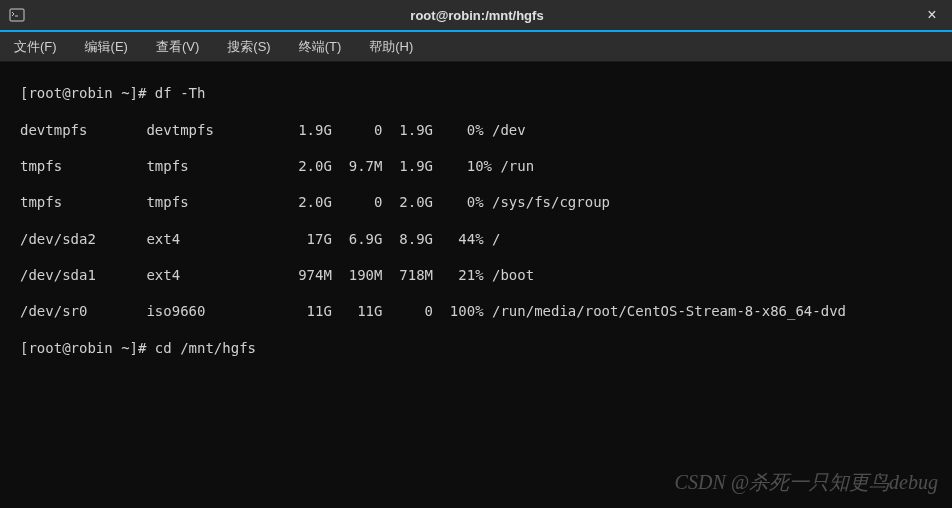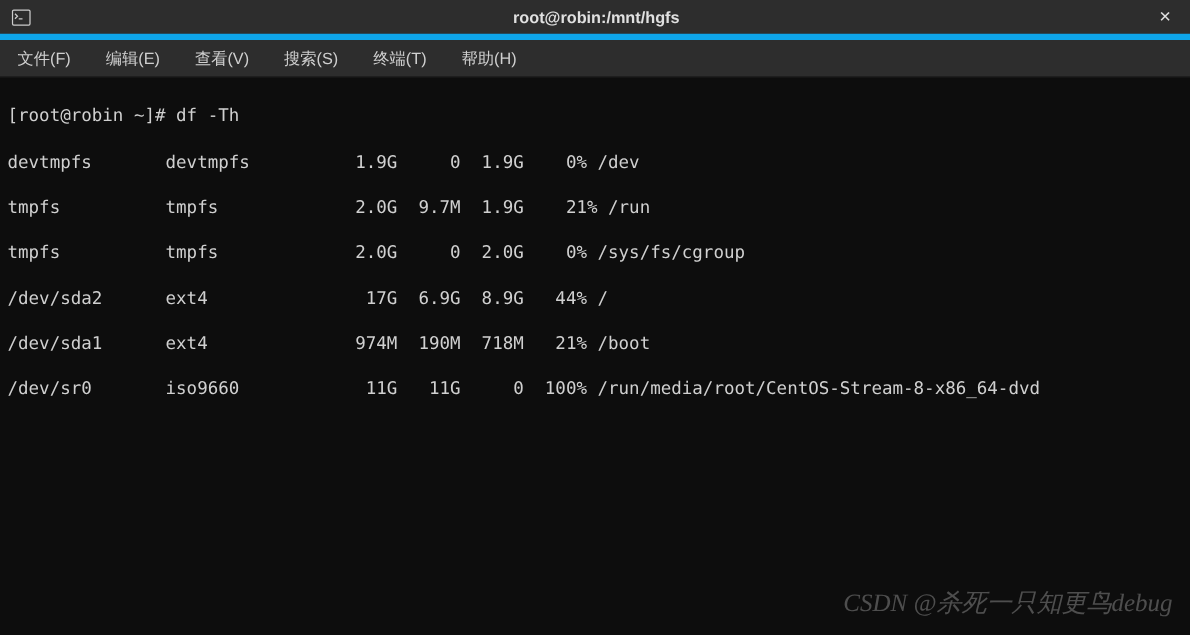--- a/index.html
+++ b/index.html
@@ -12,21 +12,21 @@
       color: #d0d0d0;
       overflow: hidden;
       position: relative;
     }
     .titlebar {
       height: 32px;
       background: #2d2d2d;
       display: flex;
       align-items: center;
       padding: 0 8px;
-      border-bottom: 5px solid #0ea5e9;
+      border-bottom: 2px solid #0ea5e9;
       justify-content: space-between;
     }
     .titlebar-icon {
       width: 18px;
       height: 18px;
       margin-right: 8px;
       display: flex;
       align-items: center;
       justify-content: center;
     }
@@ -61,21 +61,21 @@
       font-size: 13px;
       border-bottom: 1px solid #1a1a1a;
     }
     .menu-item {
       padding: 4px 8px;
       color: #d0d0d0;
       cursor: pointer;
     }
     .terminal {
       background: #0d0d0d;
-      padding: 4px 6px;
+      padding: 4px 20px;
       height: calc(100% - 62px);
       overflow: hidden;
       line-height: 1.3;
       white-space: pre;
     }
     .prompt-host { color: #d0d0d0; }
     .cmd { color: #d0d0d0; }
     .df-line { color: #d0d0d0; }
     .watermark {
       position: absolute;
@@ -109,23 +109,24 @@
   <span class="menu-item">编辑(E)</span>
   <span class="menu-item">查看(V)</span>
   <span class="menu-item">搜索(S)</span>
   <span class="menu-item">终端(T)</span>
   <span class="menu-item">帮助(H)</span>
 </div>
 
 <div class="terminal">
 <span class="row"><span class="prompt-host">[root@robin ~]# </span><span class="cmd">df -Th</span></span>
 <span class="row df-line">devtmpfs       devtmpfs          1.9G     0  1.9G    0% /dev</span>
-<span class="row df-line">tmpfs          tmpfs             2.0G  9.7M  1.9G    21% /run</span>
+<span class="row df-line">tmpfs          tmpfs             2.0G  9.7M  1.9G    10% /run</span>
 <span class="row df-line">tmpfs          tmpfs             2.0G     0  2.0G    0% /sys/fs/cgroup</span>
 <span class="row df-line">/dev/sda2      ext4               17G  6.9G  8.9G   44% /</span>
 <span class="row df-line">/dev/sda1      ext4              974M  190M  718M   21% /boot</span>
 <span class="row df-line">/dev/sr0       iso9660            11G   11G     0  100% /run/media/root/CentOS-Stream-8-x86_64-dvd</span>
+<span class="row"><span class="prompt-host">[root@robin ~]# </span><span class="cmd">cd /mnt/hgfs</span></span>
 
 
 
 </div>
 
 <div class="watermark">CSDN @杀死一只知更鸟debug</div>
 
 </body></html>

